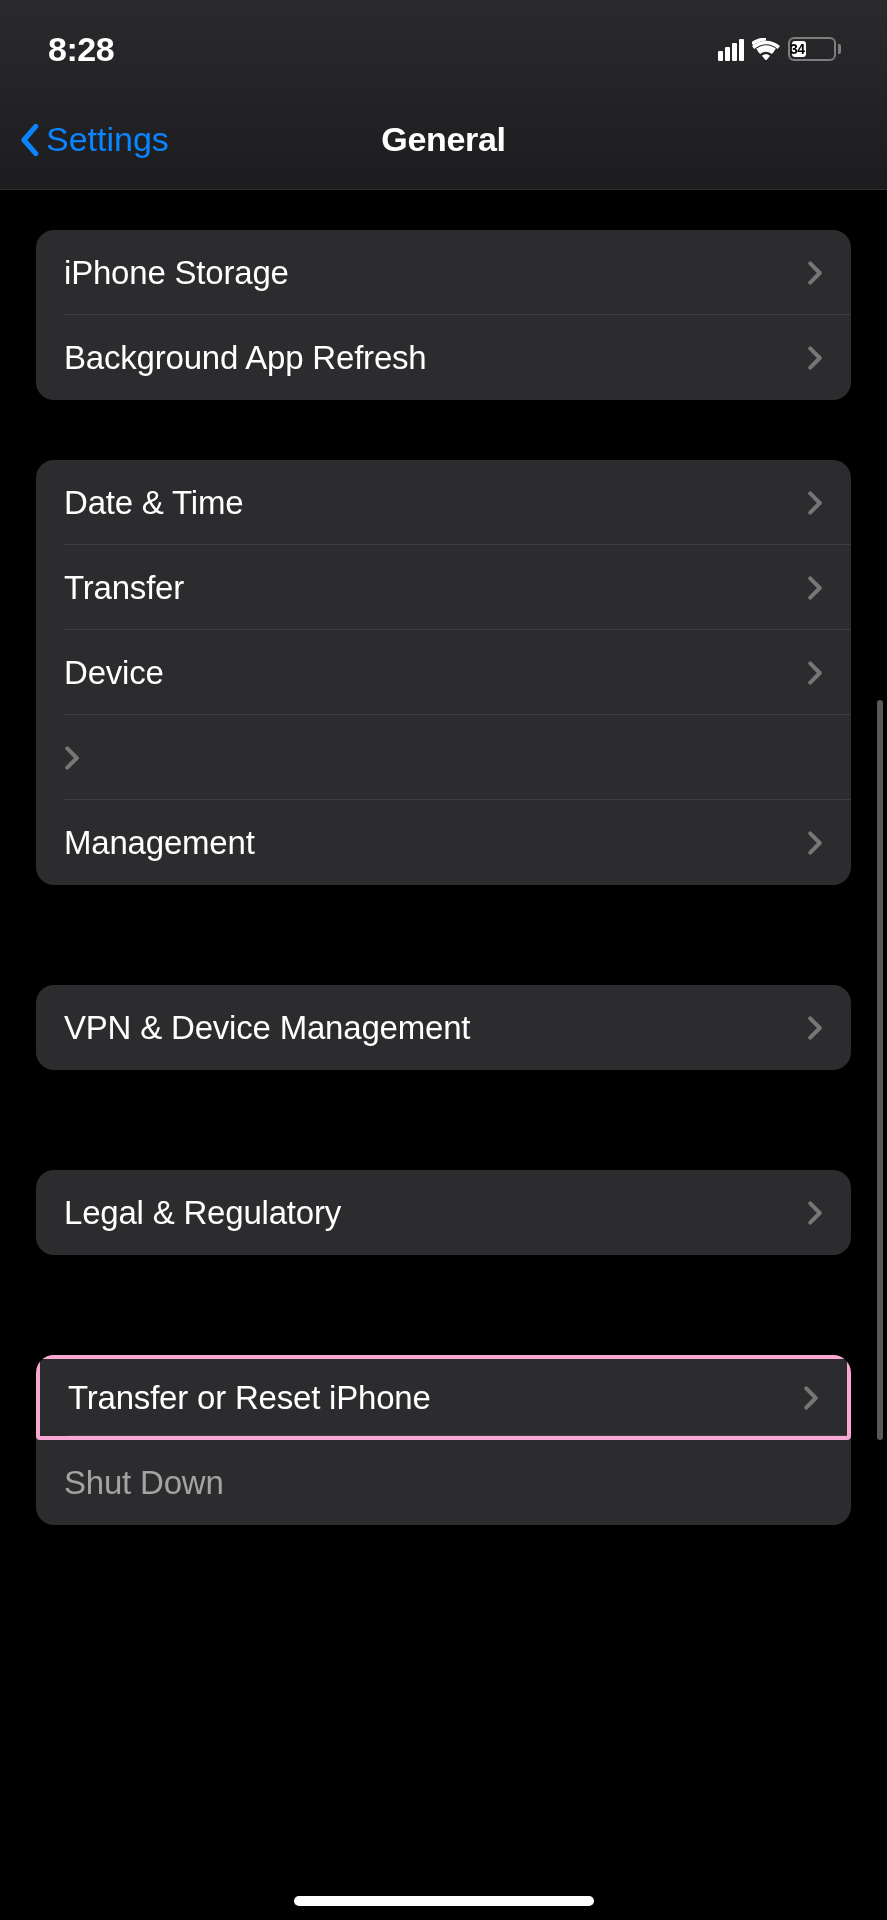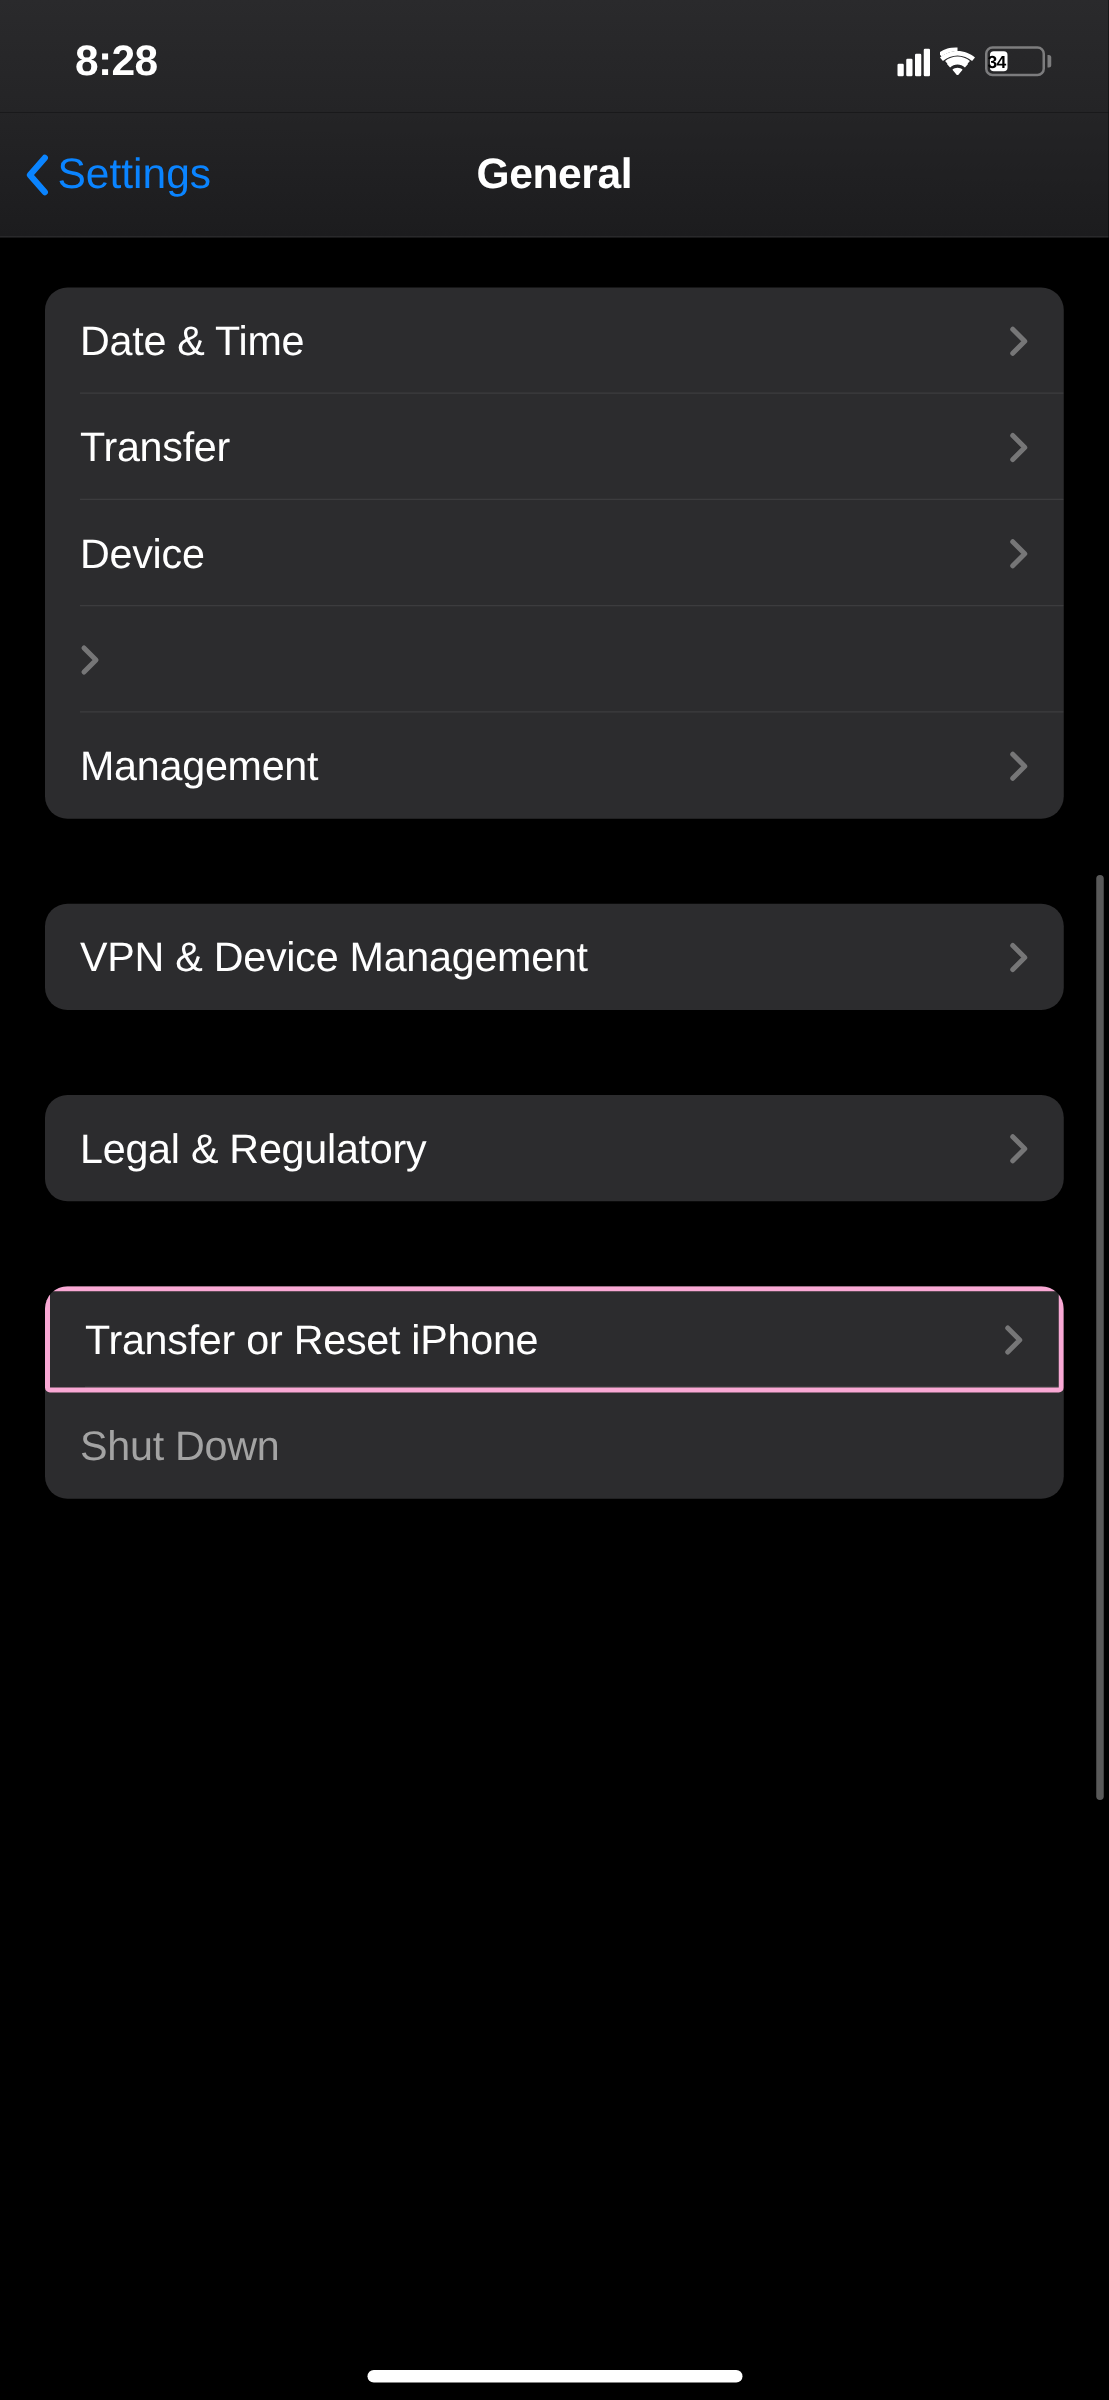--- a/index.html
+++ b/index.html
@@ -14,21 +14,21 @@
       color: #fff;
       width: 887px;
       height: 1920px;
       overflow: hidden;
       position: relative;
     }
     .status-bar {
       display: flex;
       justify-content: space-between;
       align-items: center;
-      padding: 20px 46px 12px 60px;
+      padding: 20px 46px 12px 48px;
       height: 90px;
       background: linear-gradient(180deg, #2a2a2c 0%, #242426 100%);
     }
     .status-time {
       font-size: 34px;
       font-weight: 600;
       letter-spacing: -0.5px;
     }
     .status-right {
       display: flex;
@@ -127,21 +127,21 @@
       padding: 0 36px;
       padding-top: 40px;
     }
     .group {
       background: #2c2c2e;
       border-radius: 18px;
       overflow: hidden;
       margin-bottom: 60px;
     }
     .group.tight {
-      margin-bottom: 68px;
+      margin-bottom: 100px;
     }
     .row {
       display: flex;
       align-items: center;
       justify-content: space-between;
       min-height: 85px;
       padding: 0 28px;
       cursor: pointer;
       position: relative;
     }
@@ -222,20 +222,34 @@
     <svg class="back-chevron" viewBox="0 0 12 20">
       <path fill="none" stroke="#0a84ff" stroke-width="3" stroke-linecap="round" stroke-linejoin="round" d="M10 2 L3 10 L10 18"></path>
     </svg>
     <span>Settings</span>
   </div>
   <div class="nav-title">General</div>
 </div>
 
 <div class="content">
 
+  <div class="group">
+    <div class="row">
+      <span class="row-label">iPhone Storage</span>
+      <svg class="chevron-right" viewBox="0 0 10 16">
+          <path fill="none" stroke="#fff" stroke-width="2.5" stroke-linecap="round" stroke-linejoin="round" d="M2 2 L8 8 L2 14"></path>
+        </svg>
+    </div>
+    <div class="row">
+      <span class="row-label">Background App Refresh</span>
+      <svg class="chevron-right" viewBox="0 0 10 16">
+          <path fill="none" stroke="#fff" stroke-width="2.5" stroke-linecap="round" stroke-linejoin="round" d="M2 2 L8 8 L2 14"></path>
+        </svg>
+    </div>
+  </div>
 
   <div class="group tight">
     <div class="row">
       <span class="row-label">Date &amp; Time</span>
       <svg class="chevron-right" viewBox="0 0 10 16">
           <path fill="none" stroke="#fff" stroke-width="2.5" stroke-linecap="round" stroke-linejoin="round" d="M2 2 L8 8 L2 14"></path>
         </svg>
     </div>
     <div class="row">
       <span class="row-label">Transfer</span>

